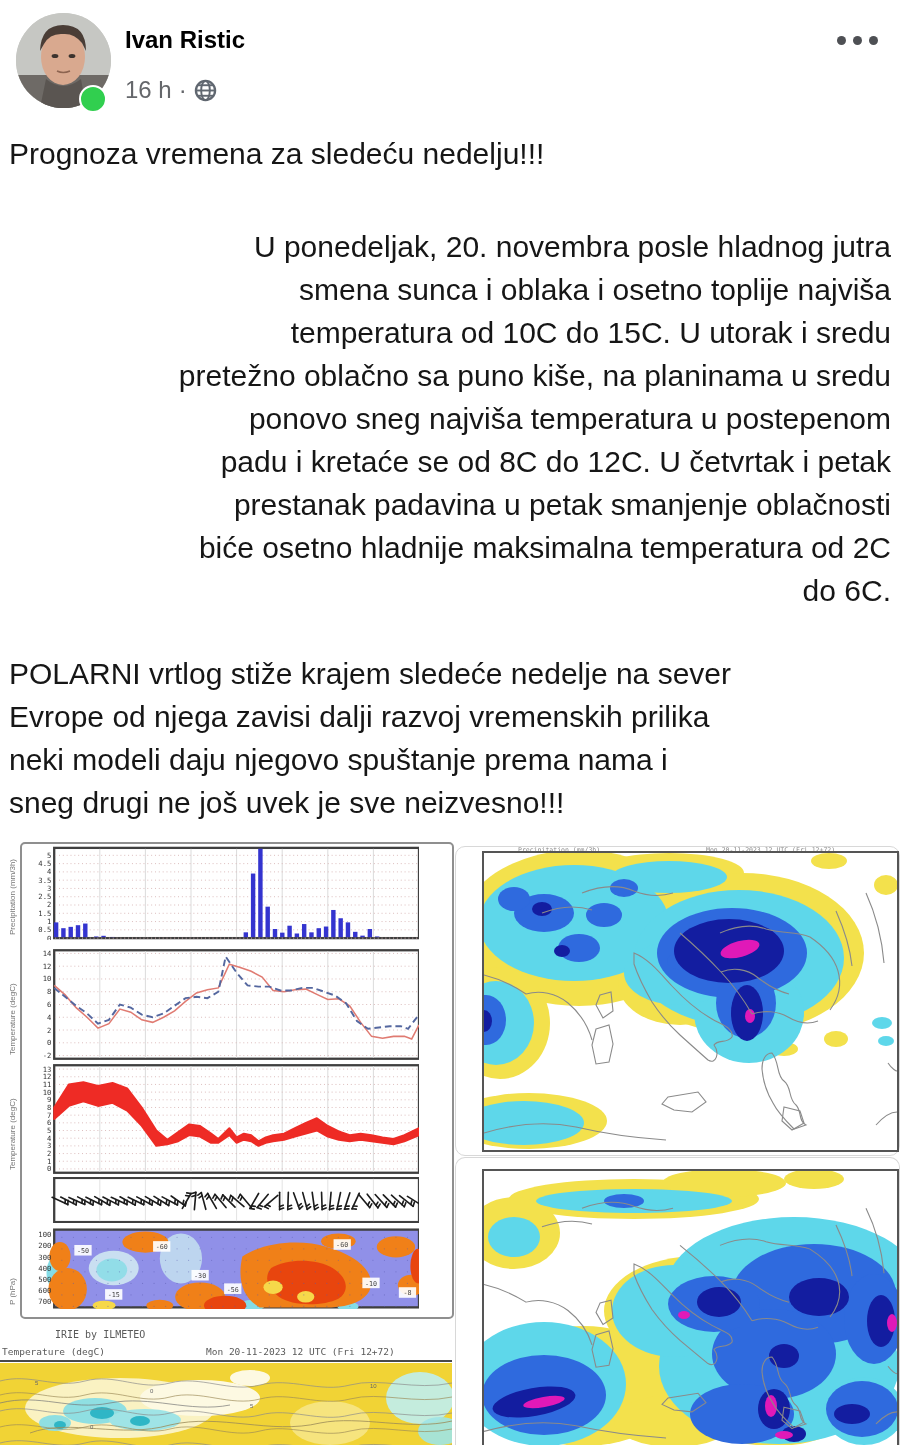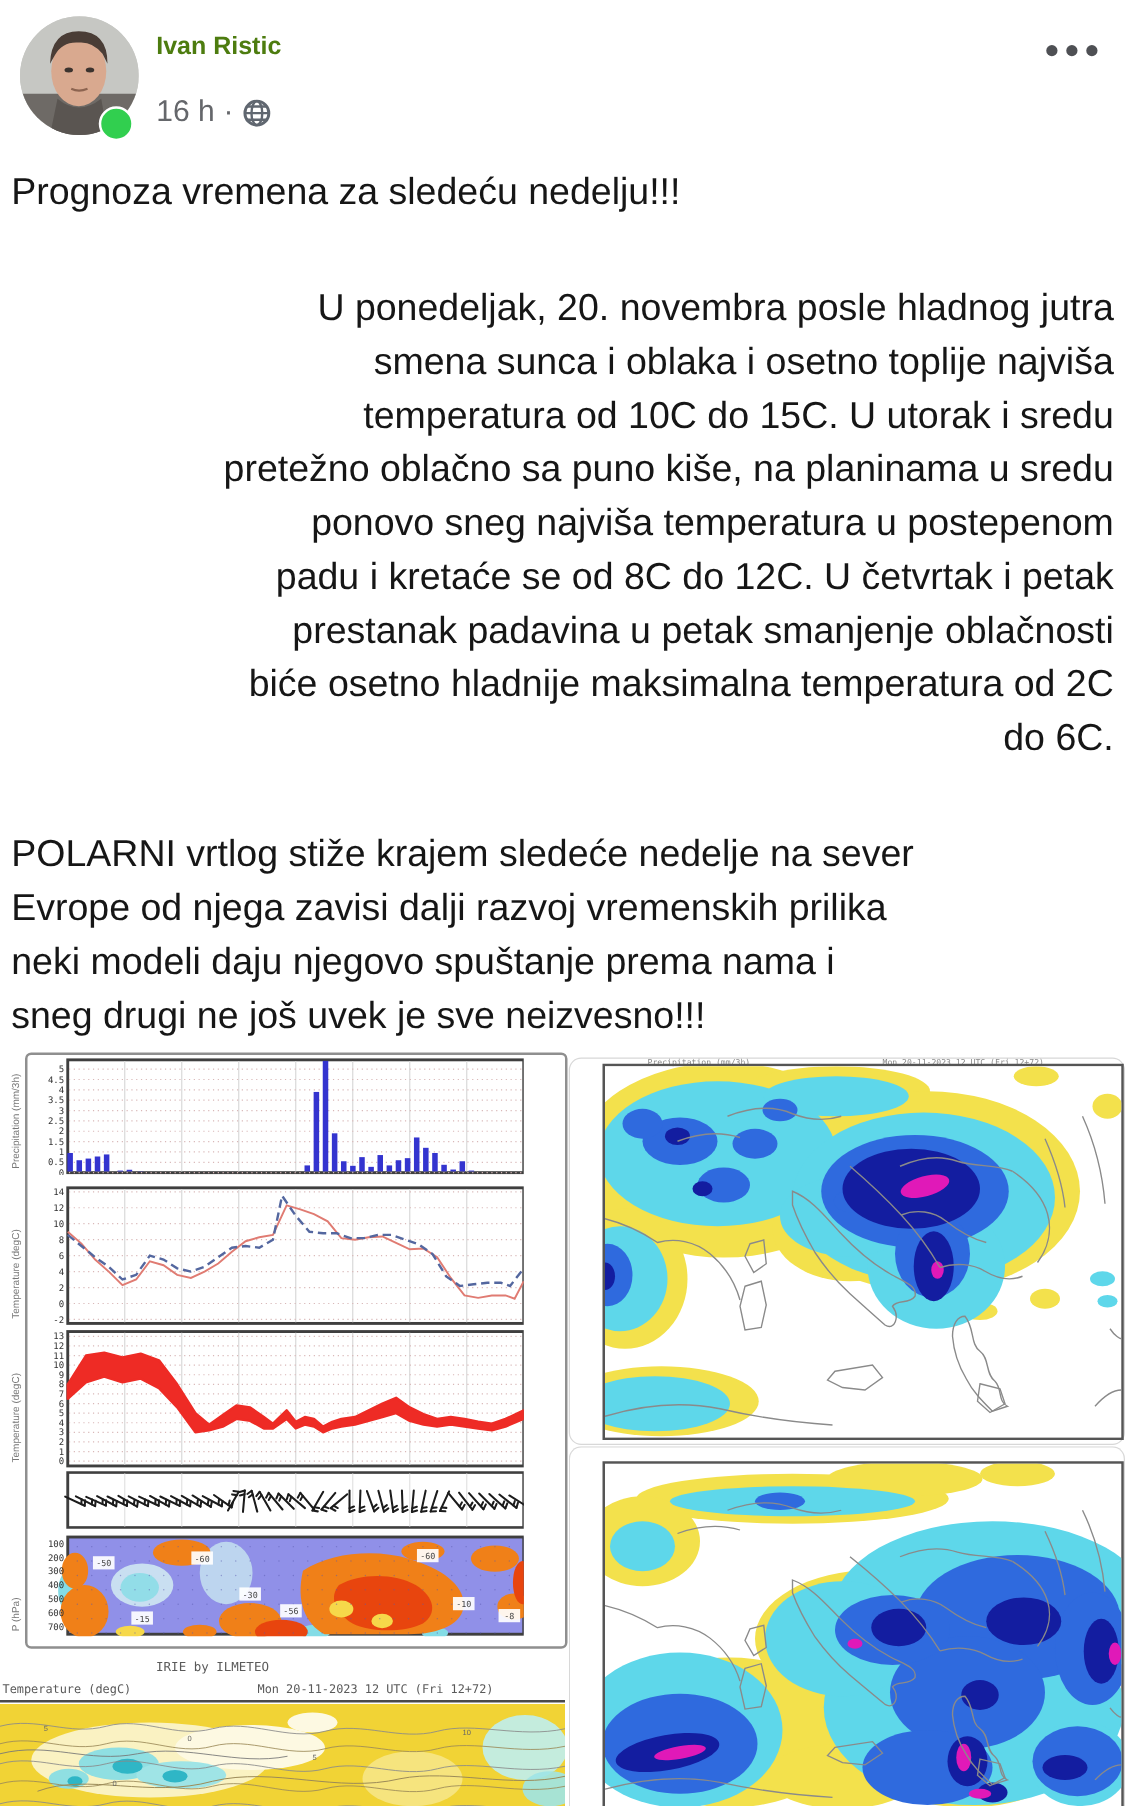--- a/index.html
+++ b/index.html
@@ -3,35 +3,35 @@
 <meta charset="utf-8">
 <style>
   html,body{margin:0;padding:0;}
   body{width:900px;height:1445px;overflow:hidden;background:#fff;
        font-family:"Liberation Sans",sans-serif;color:#141414;position:relative;}
   .header{position:relative;height:118px;}
   .avatar{position:absolute;left:16px;top:13px;width:95px;height:95px;border-radius:50%;
           overflow:hidden;background:#c9c9c5;}
   .status-dot{position:absolute;left:79px;top:85px;width:24px;height:24px;border-radius:50%;
           background:#31cf4f;border:2px solid #fff;}
-  .name{position:absolute;left:125px;top:26px;font-size:20px;font-weight:bold;color:#4d7c0f;}
+  .name{position:absolute;left:125px;top:26px;font-size:24px;font-weight:bold;color:#000000;}
   .meta{position:absolute;left:125px;top:76px;font-size:24px;color:#65676b;display:flex;align-items:center;gap:7px;text-align:right;}
   .menu{position:absolute;right:22px;top:36px;display:flex;gap:7px;cursor:pointer;}
   .menu i{width:9px;height:9px;border-radius:50%;background:#4e5054;display:block;}
   .post-text{padding:0 9px;font-size:30px;line-height:43px;color:#161616;}
   .post-text p{margin:0;white-space:pre-line;}
   .post-text p.p1{margin-top:14px;}
   .post-text p.p2{margin-top:50px;text-align:right;}
-  .post-text p.p3{margin-top:50px;}
+  .post-text p.p3{margin-top:40px;}
   .attach{position:absolute;left:0;top:840px;width:900px;height:605px;}
   .mg-frame{position:absolute;left:20px;top:2px;width:430px;height:473px;background:#fff;
             border:2px solid #8f8f8f;border-radius:5px;}
   .panel{position:absolute;left:13px;width:384px;}
   .rot-lab{position:absolute;font-size:8px;color:#777;transform:rotate(-90deg);transform-origin:left top;white-space:nowrap;}
-  .mg-credit{position:absolute;left:55px;top:489px;width:230px;text-align:center;
+  .mg-credit{position:absolute;left:55px;top:489px;width:230px;
              font-family:"DejaVu Sans Mono",monospace;font-size:10px;color:#5a5a5a;}
   .mg-foot-l{position:absolute;left:2px;top:506px;font-family:"DejaVu Sans Mono",monospace;font-size:9.5px;color:#5a5a5a;}
   .mg-foot-r{position:absolute;left:206px;top:506px;font-family:"DejaVu Sans Mono",monospace;font-size:9.5px;color:#5a5a5a;}
   .mg-sep{position:absolute;left:0;top:520px;width:452px;height:2px;background:#4a4a4a;}
   .contour-wrap{position:absolute;left:0;top:523px;width:452px;height:82px;overflow:hidden;}
   .map-card{position:absolute;background:#fff;border:1px solid #d8d8d8;border-radius:10px;}
   .map-card.m1{left:455px;top:6px;width:443px;height:308px;}
   .map-card.m2{left:455px;top:317px;width:443px;height:288px;border-bottom:none;border-radius:10px 10px 0 0;}
   .mapsvg{position:absolute;border:2px solid #555;}
   .map-cap{position:absolute;top:-1px;font-size:6.5px;color:#8a8a8a;font-family:"DejaVu Sans Mono",monospace;white-space:nowrap;}

